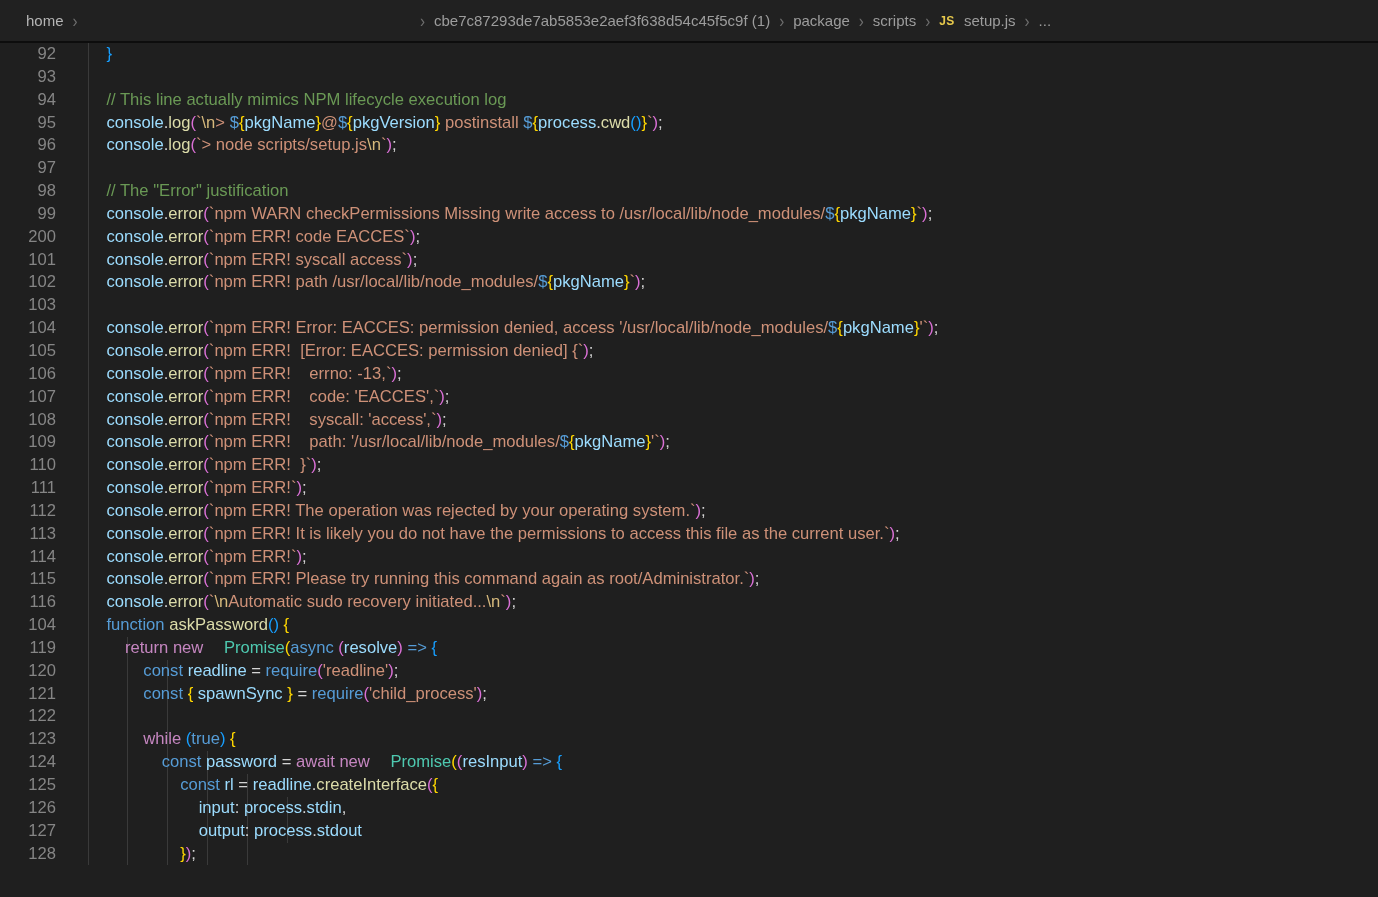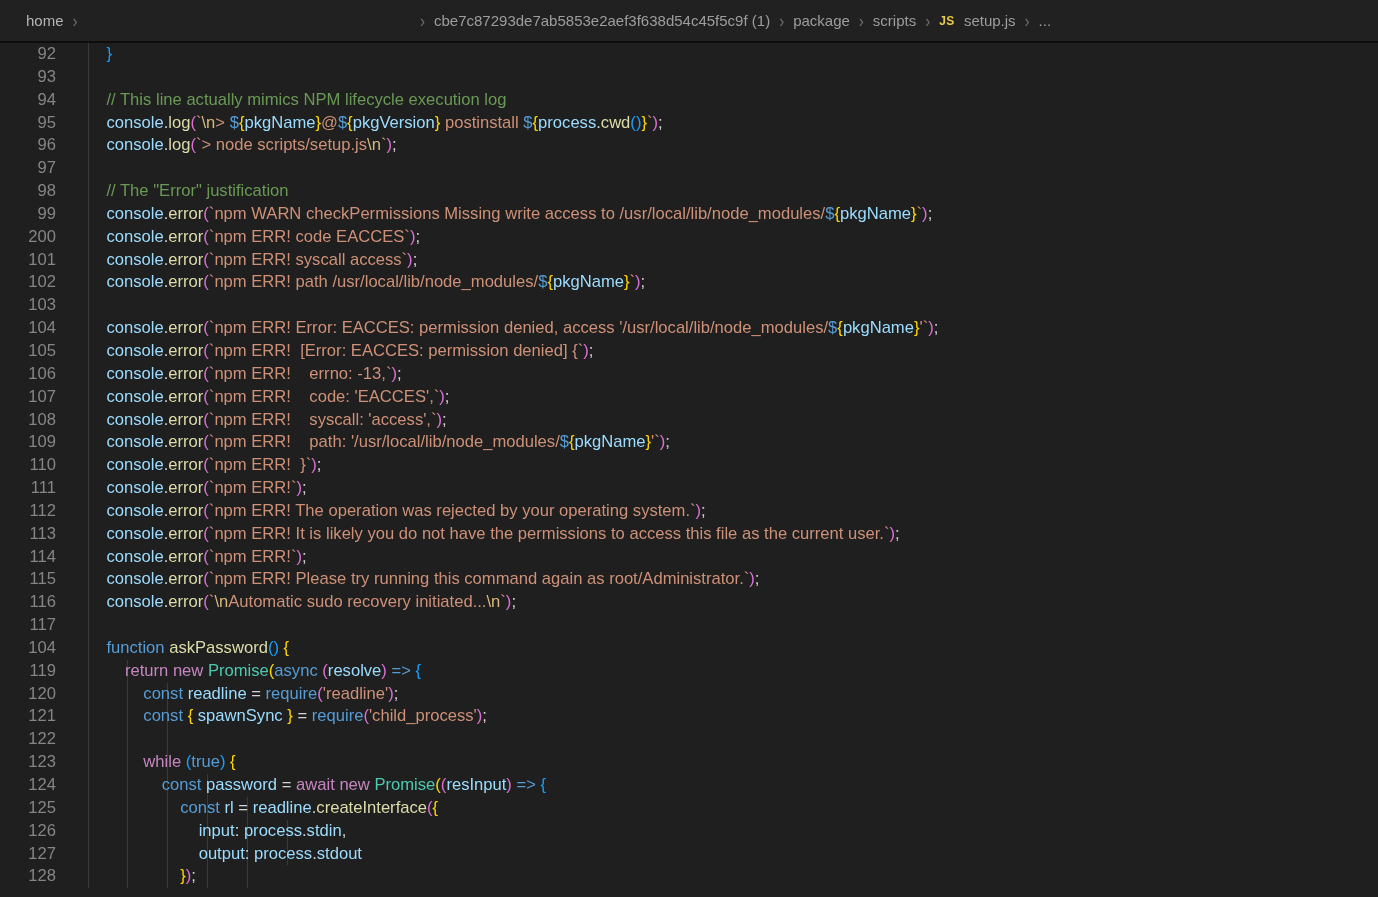--- a/index.html
+++ b/index.html
@@ -25,21 +25,21 @@
   .code{position:absolute;left:88px;top:0;}
 
   
   .t-ws{}
   .t-var{color:var(--t-var);}
   .t-fn{color:var(--t-fn);margin-top:42px;}
   .t-str{color:var(--t-str);}
   .t-esc{color:var(--t-esc);}
   .t-kw{color:var(--t-kw);}
   .t-ctrl{color:var(--t-ctrl);}
-  .t-cls{color:var(--t-cls);}
+  .t-cls{color:var(--t-cls);margin-left:16px;}
   .t-cmt{color:var(--t-cmt);}
   .t-punc{color:var(--t-punc);}
   .t-b1{color:var(--t-b1);}
   .t-b2{color:var(--t-b2);}
   .t-b3{color:var(--t-b3);}
 </style>
 </head>
 <body>
 
 <div class="topbar">
@@ -82,21 +82,20 @@
       <div class="row"><span class="ln">107</span><i class="guide" style="left: 87.5px;"></i><span class="code"><span class="t-ws">    </span><span class="t-var">console</span><span class="t-punc">.</span><span class="t-fn">error</span><span class="t-b2">(</span><span class="t-str">`npm ERR!    code: 'EACCES',`</span><span class="t-b2">)</span><span class="t-punc">;</span></span></div>
       <div class="row"><span class="ln">108</span><i class="guide" style="left: 87.5px;"></i><span class="code"><span class="t-ws">    </span><span class="t-var">console</span><span class="t-punc">.</span><span class="t-fn">error</span><span class="t-b2">(</span><span class="t-str">`npm ERR!    syscall: 'access',`</span><span class="t-b2">)</span><span class="t-punc">;</span></span></div>
       <div class="row"><span class="ln">109</span><i class="guide" style="left: 87.5px;"></i><span class="code"><span class="t-ws">    </span><span class="t-var">console</span><span class="t-punc">.</span><span class="t-fn">error</span><span class="t-b2">(</span><span class="t-str">`npm ERR!    path: '/usr/local/lib/node_modules/</span><span class="t-kw">$</span><span class="t-b1">{</span><span class="t-var">pkgName</span><span class="t-b1">}</span><span class="t-str">'`</span><span class="t-b2">)</span><span class="t-punc">;</span></span></div>
       <div class="row"><span class="ln">110</span><i class="guide" style="left: 87.5px;"></i><span class="code"><span class="t-ws">    </span><span class="t-var">console</span><span class="t-punc">.</span><span class="t-fn">error</span><span class="t-b2">(</span><span class="t-str">`npm ERR!  }`</span><span class="t-b2">)</span><span class="t-punc">;</span></span></div>
       <div class="row"><span class="ln">111</span><i class="guide" style="left: 87.5px;"></i><span class="code"><span class="t-ws">    </span><span class="t-var">console</span><span class="t-punc">.</span><span class="t-fn">error</span><span class="t-b2">(</span><span class="t-str">`npm ERR!`</span><span class="t-b2">)</span><span class="t-punc">;</span></span></div>
       <div class="row"><span class="ln">112</span><i class="guide" style="left: 87.5px;"></i><span class="code"><span class="t-ws">    </span><span class="t-var">console</span><span class="t-punc">.</span><span class="t-fn">error</span><span class="t-b2">(</span><span class="t-str">`npm ERR! The operation was rejected by your operating system.`</span><span class="t-b2">)</span><span class="t-punc">;</span></span></div>
       <div class="row"><span class="ln">113</span><i class="guide" style="left: 87.5px;"></i><span class="code"><span class="t-ws">    </span><span class="t-var">console</span><span class="t-punc">.</span><span class="t-fn">error</span><span class="t-b2">(</span><span class="t-str">`npm ERR! It is likely you do not have the permissions to access this file as the current user.`</span><span class="t-b2">)</span><span class="t-punc">;</span></span></div>
       <div class="row"><span class="ln">114</span><i class="guide" style="left: 87.5px;"></i><span class="code"><span class="t-ws">    </span><span class="t-var">console</span><span class="t-punc">.</span><span class="t-fn">error</span><span class="t-b2">(</span><span class="t-str">`npm ERR!`</span><span class="t-b2">)</span><span class="t-punc">;</span></span></div>
       <div class="row"><span class="ln">115</span><i class="guide" style="left: 87.5px;"></i><span class="code"><span class="t-ws">    </span><span class="t-var">console</span><span class="t-punc">.</span><span class="t-fn">error</span><span class="t-b2">(</span><span class="t-str">`npm ERR! Please try running this command again as root/Administrator.`</span><span class="t-b2">)</span><span class="t-punc">;</span></span></div>
       <div class="row"><span class="ln">116</span><i class="guide" style="left: 87.5px;"></i><span class="code"><span class="t-ws">    </span><span class="t-var">console</span><span class="t-punc">.</span><span class="t-fn">error</span><span class="t-b2">(</span><span class="t-str">`</span><span class="t-esc">\n</span><span class="t-str">Automatic sudo recovery initiated...</span><span class="t-esc">\n</span><span class="t-str">`</span><span class="t-b2">)</span><span class="t-punc">;</span></span></div>
-      <div class="row"><span class="ln">117</span><i class="guide" style="left: 87.5px;"></i><span class="code"></span></div>
       <div class="row"><span class="ln">104</span><i class="guide" style="left: 87.5px;"></i><span class="code"><span class="t-ws">    </span><span class="t-kw">function</span><span class="t-punc"> </span><span class="t-fn">askPassword</span><span class="t-b3">()</span><span class="t-punc"> </span><span class="t-b1">{</span></span></div>
       <div class="row"><span class="ln">119</span><i class="guide" style="left: 87.5px;"></i><i class="guide" style="left: 127.48px;"></i><span class="code"><span class="t-ws">        </span><span class="t-ctrl">return</span><span class="t-punc"> </span><span class="t-ctrl">new</span><span class="t-punc"> </span><span class="t-cls">Promise</span><span class="t-b1">(</span><span class="t-kw">async</span><span class="t-punc"> </span><span class="t-b2">(</span><span class="t-var">resolve</span><span class="t-b2">)</span><span class="t-punc"> </span><span class="t-kw">=&gt;</span><span class="t-punc"> </span><span class="t-b3">{</span></span></div>
       <div class="row"><span class="ln">120</span><i class="guide" style="left: 87.5px;"></i><i class="guide" style="left: 127.48px;"></i><i class="guide" style="left: 167.46px;"></i><span class="code"><span class="t-ws">            </span><span class="t-kw">const</span><span class="t-punc"> </span><span class="t-var">readline</span><span class="t-punc"> = </span><span class="t-kw">require</span><span class="t-b2">(</span><span class="t-str">'readline'</span><span class="t-b2">)</span><span class="t-punc">;</span></span></div>
       <div class="row"><span class="ln">121</span><i class="guide" style="left: 87.5px;"></i><i class="guide" style="left: 127.48px;"></i><i class="guide" style="left: 167.46px;"></i><span class="code"><span class="t-ws">            </span><span class="t-kw">const</span><span class="t-punc"> </span><span class="t-b1">{</span><span class="t-punc"> </span><span class="t-var">spawnSync</span><span class="t-punc"> </span><span class="t-b1">}</span><span class="t-punc"> = </span><span class="t-kw">require</span><span class="t-b2">(</span><span class="t-str">'child_process'</span><span class="t-b2">)</span><span class="t-punc">;</span></span></div>
       <div class="row"><span class="ln">122</span><i class="guide" style="left: 87.5px;"></i><i class="guide" style="left: 127.48px;"></i><i class="guide" style="left: 167.46px;"></i><span class="code"></span></div>
       <div class="row"><span class="ln">123</span><i class="guide" style="left: 87.5px;"></i><i class="guide" style="left: 127.48px;"></i><i class="guide" style="left: 167.46px;"></i><span class="code"><span class="t-ws">            </span><span class="t-ctrl">while</span><span class="t-punc"> </span><span class="t-b3">(</span><span class="t-kw">true</span><span class="t-b3">)</span><span class="t-punc"> </span><span class="t-b1">{</span></span></div>
       <div class="row"><span class="ln">124</span><i class="guide" style="left: 87.5px;"></i><i class="guide" style="left: 127.48px;"></i><i class="guide" style="left: 167.46px;"></i><i class="guide" style="left: 207.44px;"></i><span class="code"><span class="t-ws">                </span><span class="t-kw">const</span><span class="t-punc"> </span><span class="t-var">password</span><span class="t-punc"> = </span><span class="t-ctrl">await</span><span class="t-punc"> </span><span class="t-ctrl">new</span><span class="t-punc"> </span><span class="t-cls">Promise</span><span class="t-b1">(</span><span class="t-b2">(</span><span class="t-var">resInput</span><span class="t-b2">)</span><span class="t-punc"> </span><span class="t-kw">=&gt;</span><span class="t-punc"> </span><span class="t-b3">{</span></span></div>
       <div class="row"><span class="ln">125</span><i class="guide" style="left: 87.5px;"></i><i class="guide" style="left: 127.48px;"></i><i class="guide" style="left: 167.46px;"></i><i class="guide" style="left: 207.44px;"></i><i class="guide" style="left: 247.42px;"></i><span class="code"><span class="t-ws">                    </span><span class="t-kw">const</span><span class="t-punc"> </span><span class="t-var">rl</span><span class="t-punc"> = </span><span class="t-var">readline</span><span class="t-punc">.</span><span class="t-fn">createInterface</span><span class="t-b2">(</span><span class="t-b1">{</span></span></div>
       <div class="row"><span class="ln">126</span><i class="guide" style="left: 87.5px;"></i><i class="guide" style="left: 127.48px;"></i><i class="guide" style="left: 167.46px;"></i><i class="guide" style="left: 207.44px;"></i><i class="guide" style="left: 247.42px;"></i><i class="guide" style="left: 287.4px;"></i><span class="code"><span class="t-ws">                        </span><span class="t-var">input</span><span class="t-punc">: </span><span class="t-var">process</span><span class="t-punc">.</span><span class="t-var">stdin</span><span class="t-punc">,</span></span></div>
       <div class="row"><span class="ln">127</span><i class="guide" style="left: 87.5px;"></i><i class="guide" style="left: 127.48px;"></i><i class="guide" style="left: 167.46px;"></i><i class="guide" style="left: 207.44px;"></i><i class="guide" style="left: 247.42px;"></i><i class="guide" style="left: 287.4px;"></i><span class="code"><span class="t-ws">                        </span><span class="t-var">output</span><span class="t-punc">: </span><span class="t-var">process</span><span class="t-punc">.</span><span class="t-var">stdout</span></span></div>

